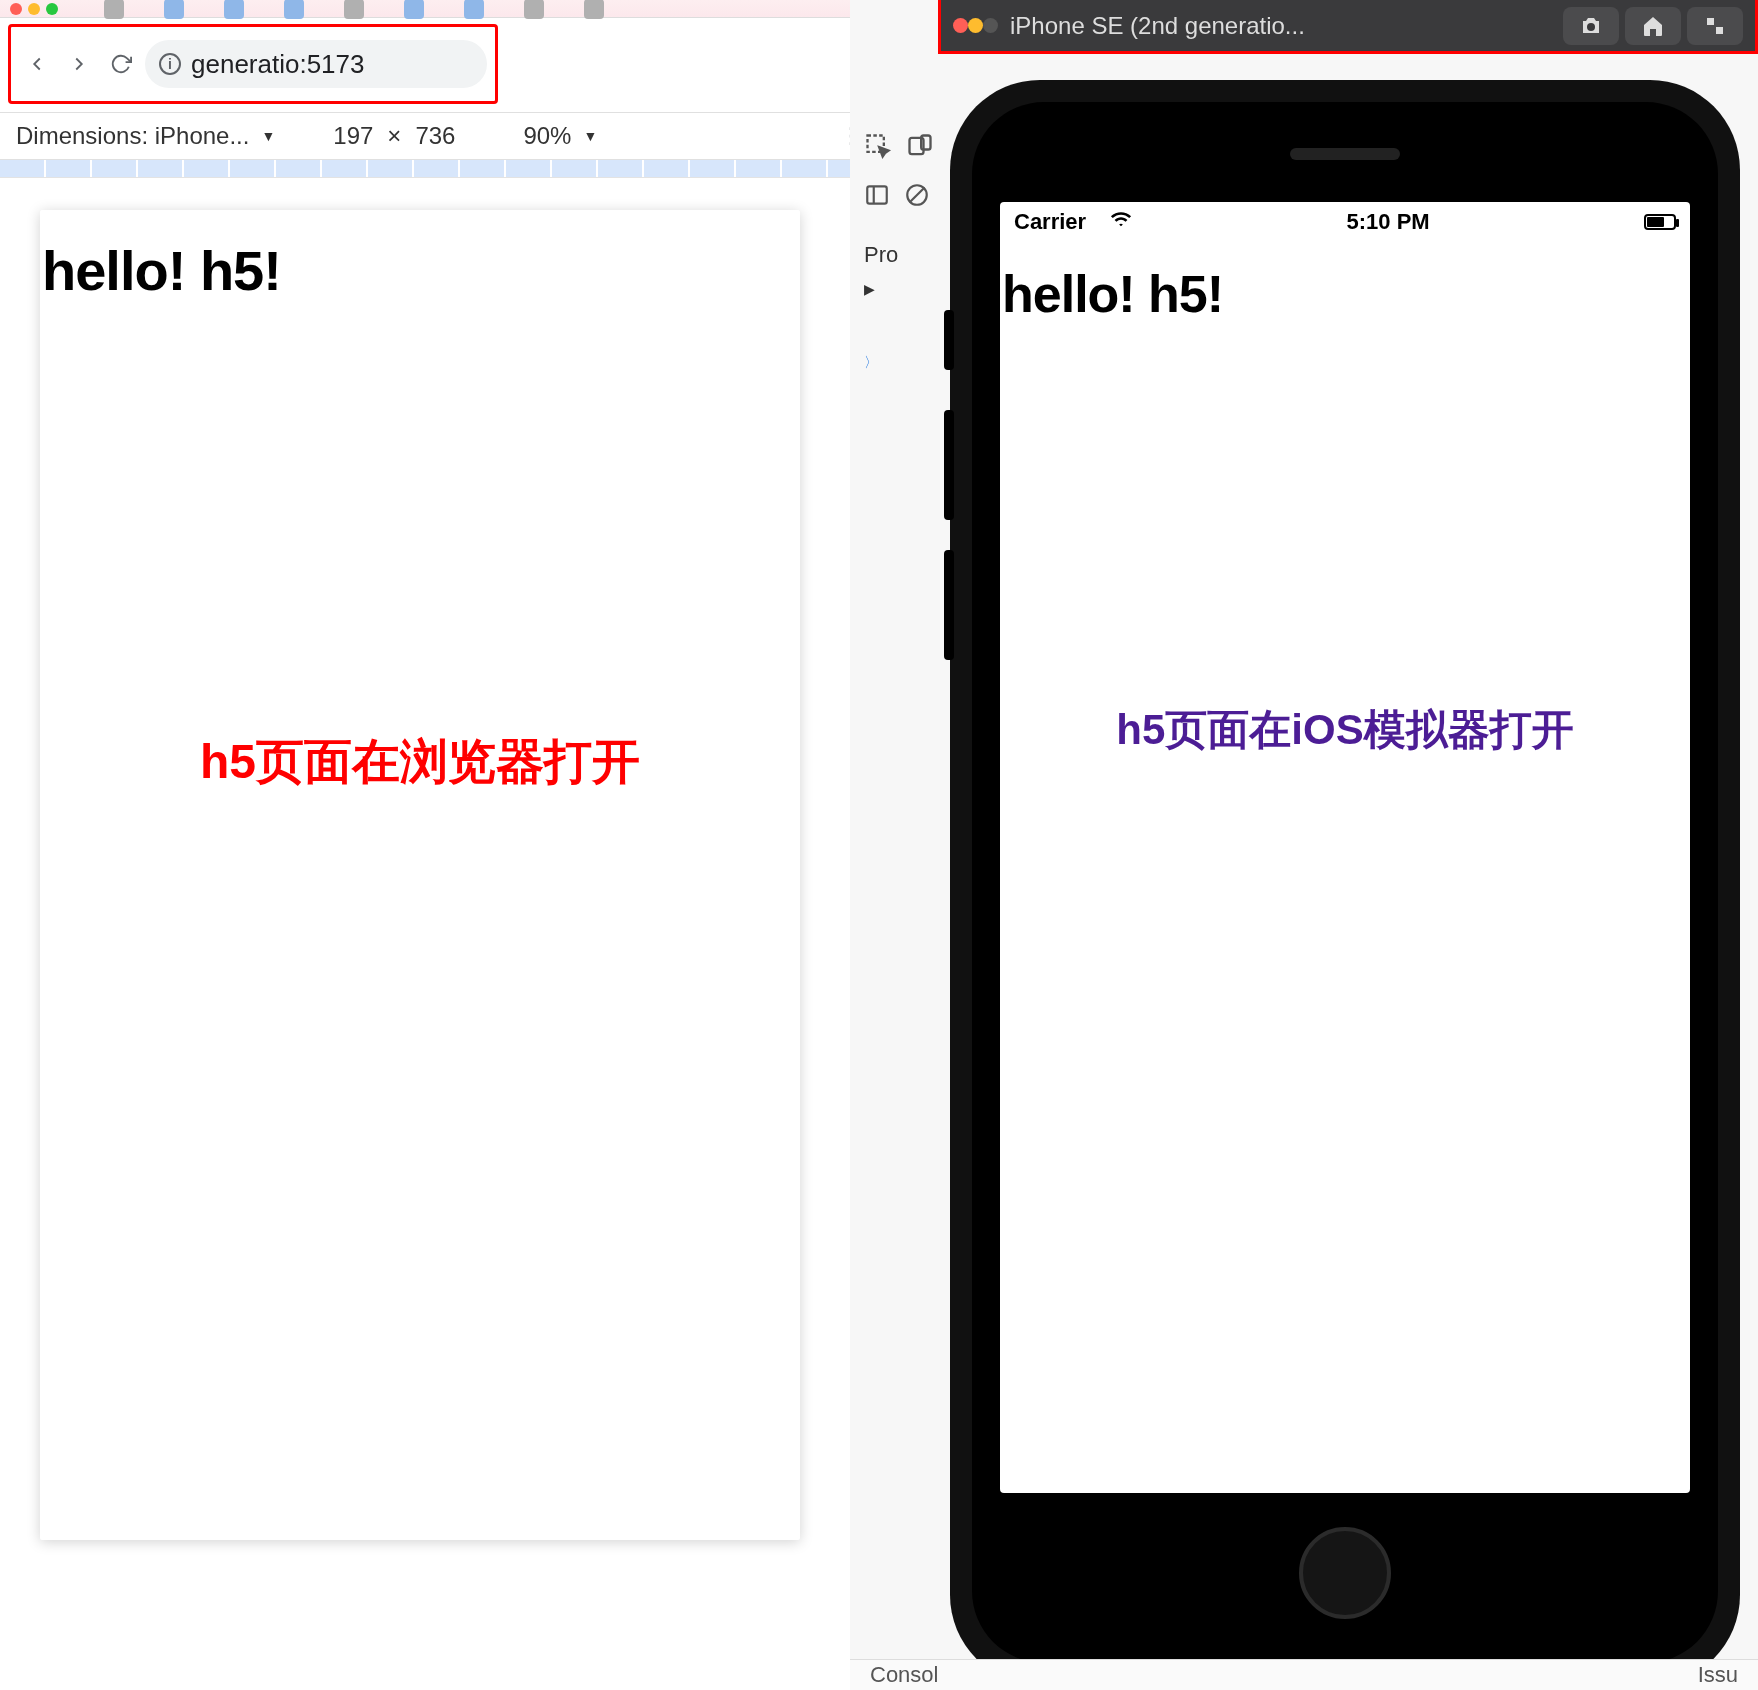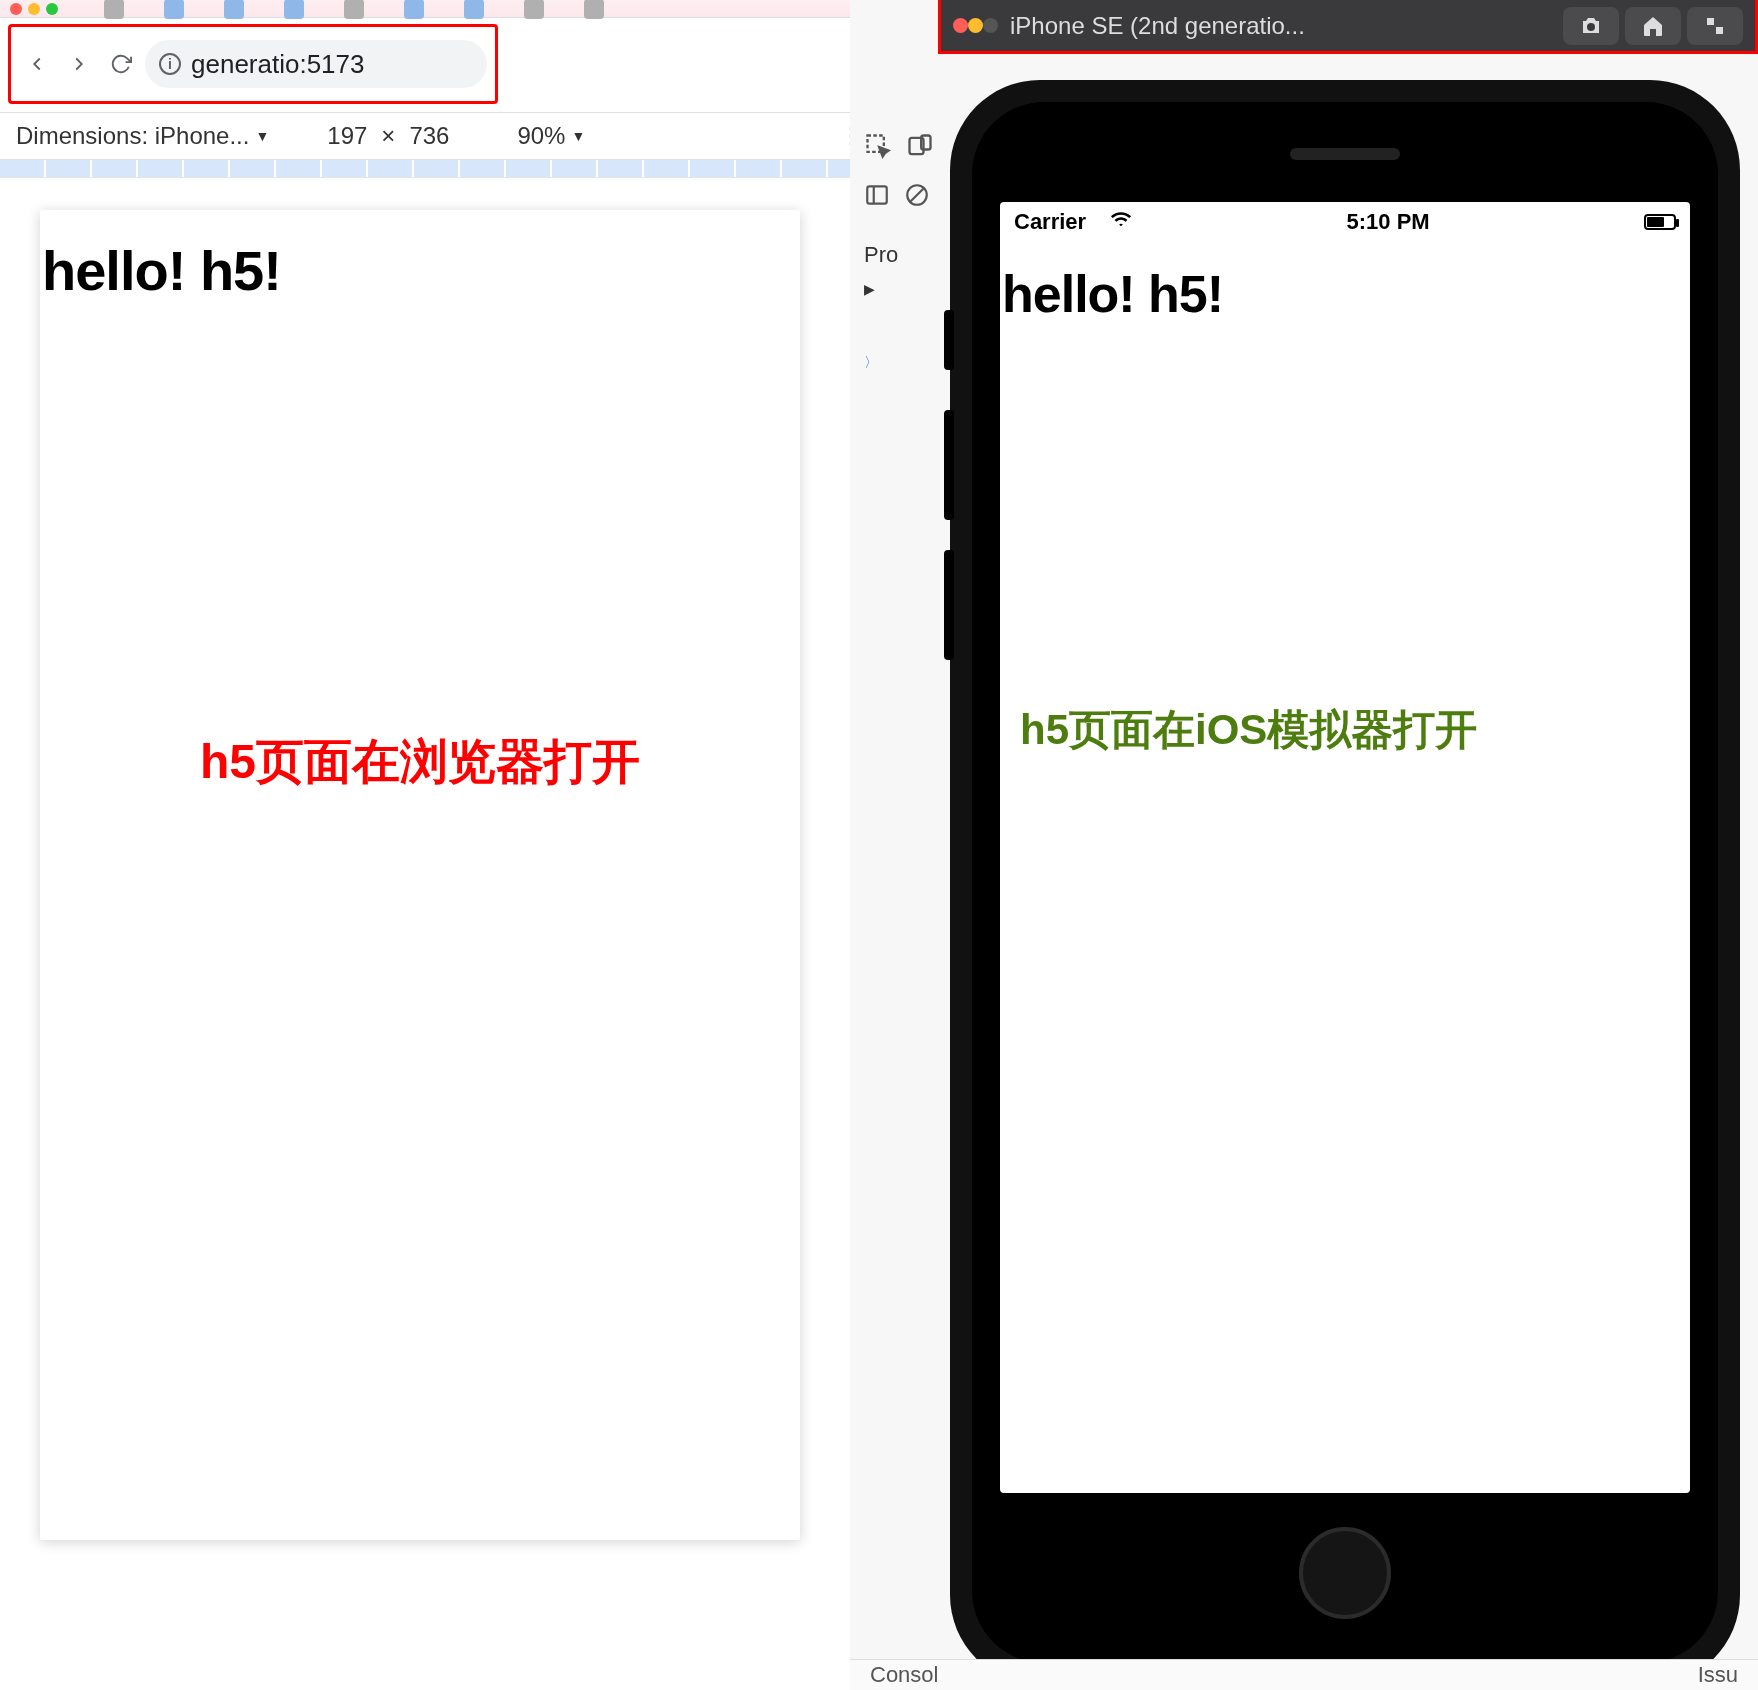--- a/index.html
+++ b/index.html
@@ -74,21 +74,21 @@
     height: 48px;
     display:flex; align-items:center;
     padding: 0 16px; gap: 14px;
     border-top:1px solid #e0e0e0;
     border-bottom:1px solid #e0e0e0;
     font-size: 24px;
     color:#333;
     background:#fff;
     margin-top: 8px;
   }
-  .devtools-bar .dim-sel { display:flex; align-items:center; gap:6px; }
+  .devtools-bar .dim-sel { display:flex; align-items:center; gap:12px; }
   .devtools-bar .dropdown-caret { font-size:14px; }
   .devtools-bar .spacer { flex:1; }
   .devtools-bar .kebab { font-size:22px; color:#5f6368; letter-spacing:0; }
 
   .ruler {
     height: 18px;
     background: repeating-linear-gradient(to right,
       #d7e6fb 0, #d7e6fb 44px, #fff 44px, #fff 46px);
     border-bottom:1px solid #e3e3e3;
   }
@@ -212,22 +212,22 @@
   }
 
   .phone-content h1 {
     font-size:52px; font-weight:800;
     padding: 22px 2px 0 2px;
     letter-spacing:-1px;
   }
   .sim-caption {
     position:absolute;
     top: 500px; left:20px; right:20px;
-    text-align:left;
-    color:#4d7c0f;
+    text-align:center;
+    color:#4c1d95;
     font-size:42px;
     font-weight:700;
   }
 
   .home-btn {
     position:absolute;
     bottom:44px; left:50%; transform:translateX(-50%);
     width:92px;height:92px;
     border:4px solid #2b2b2b;
     border-radius:50%;

